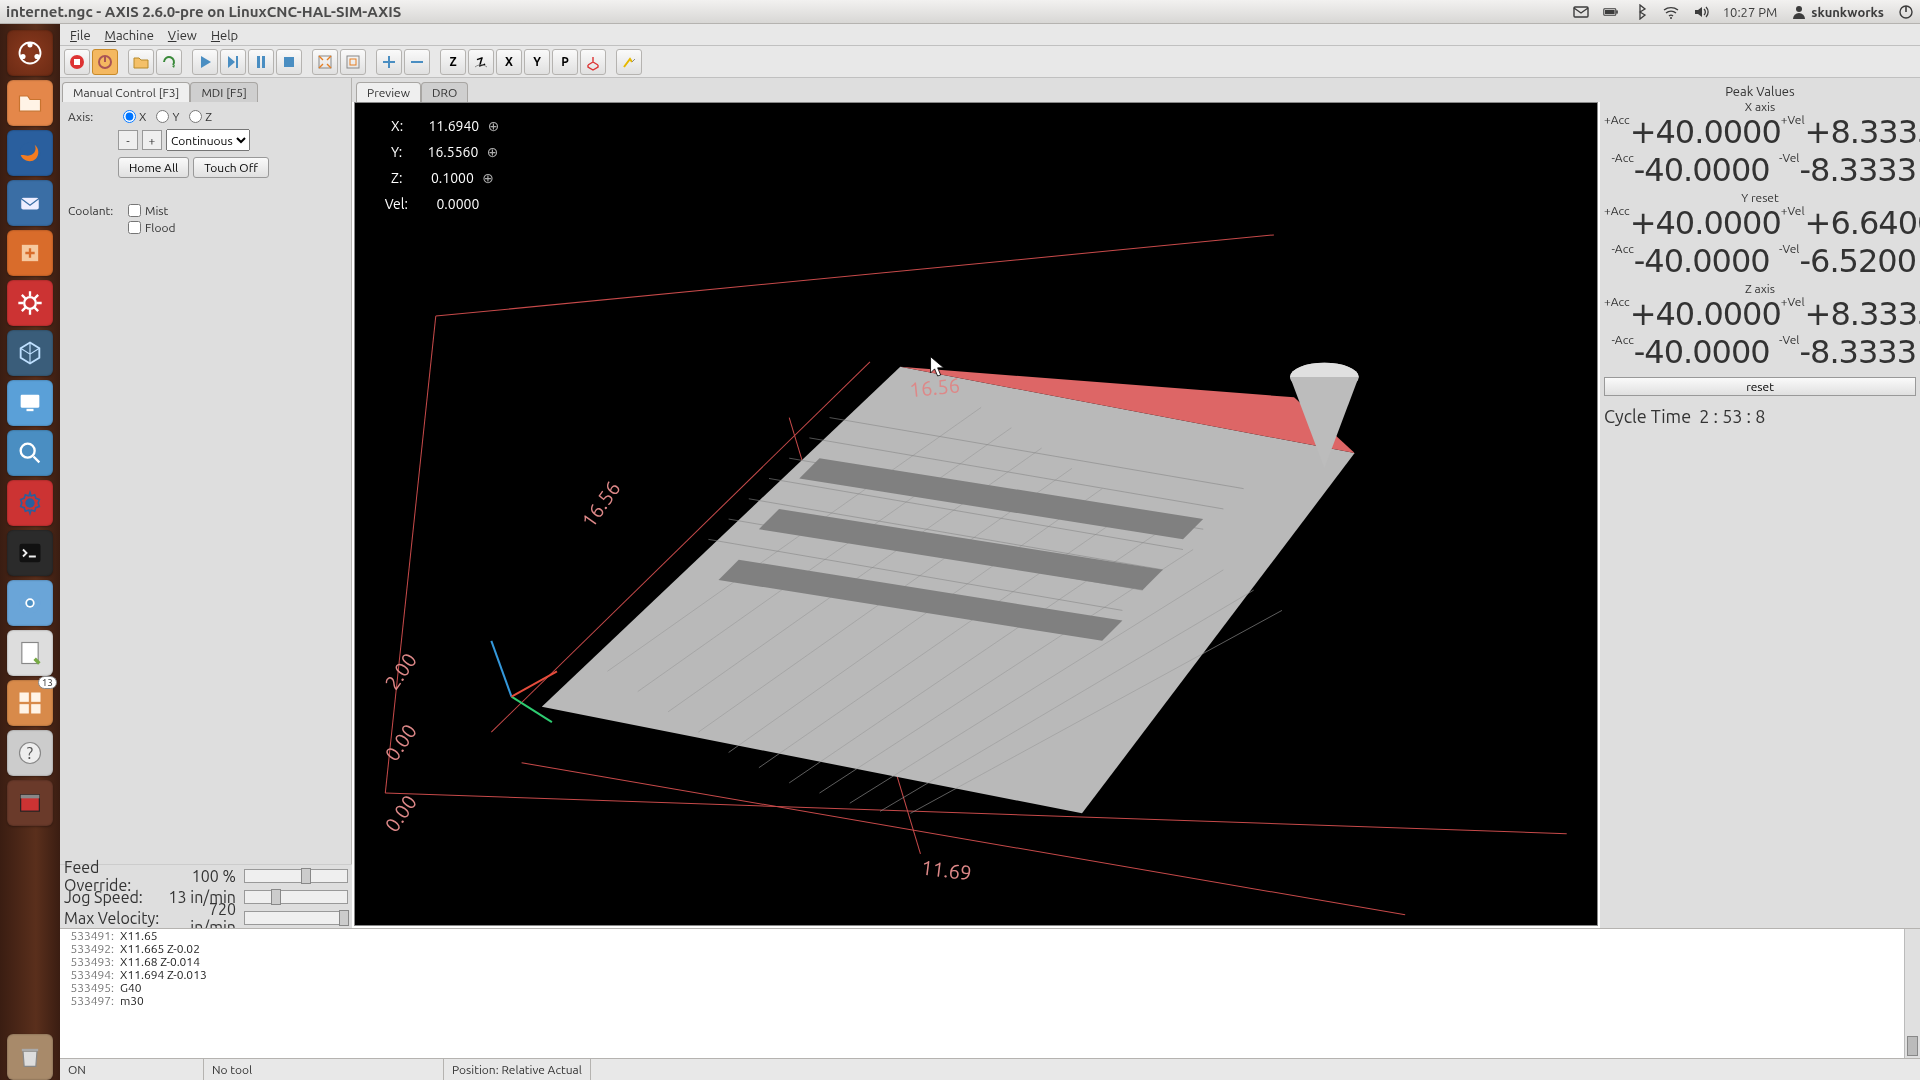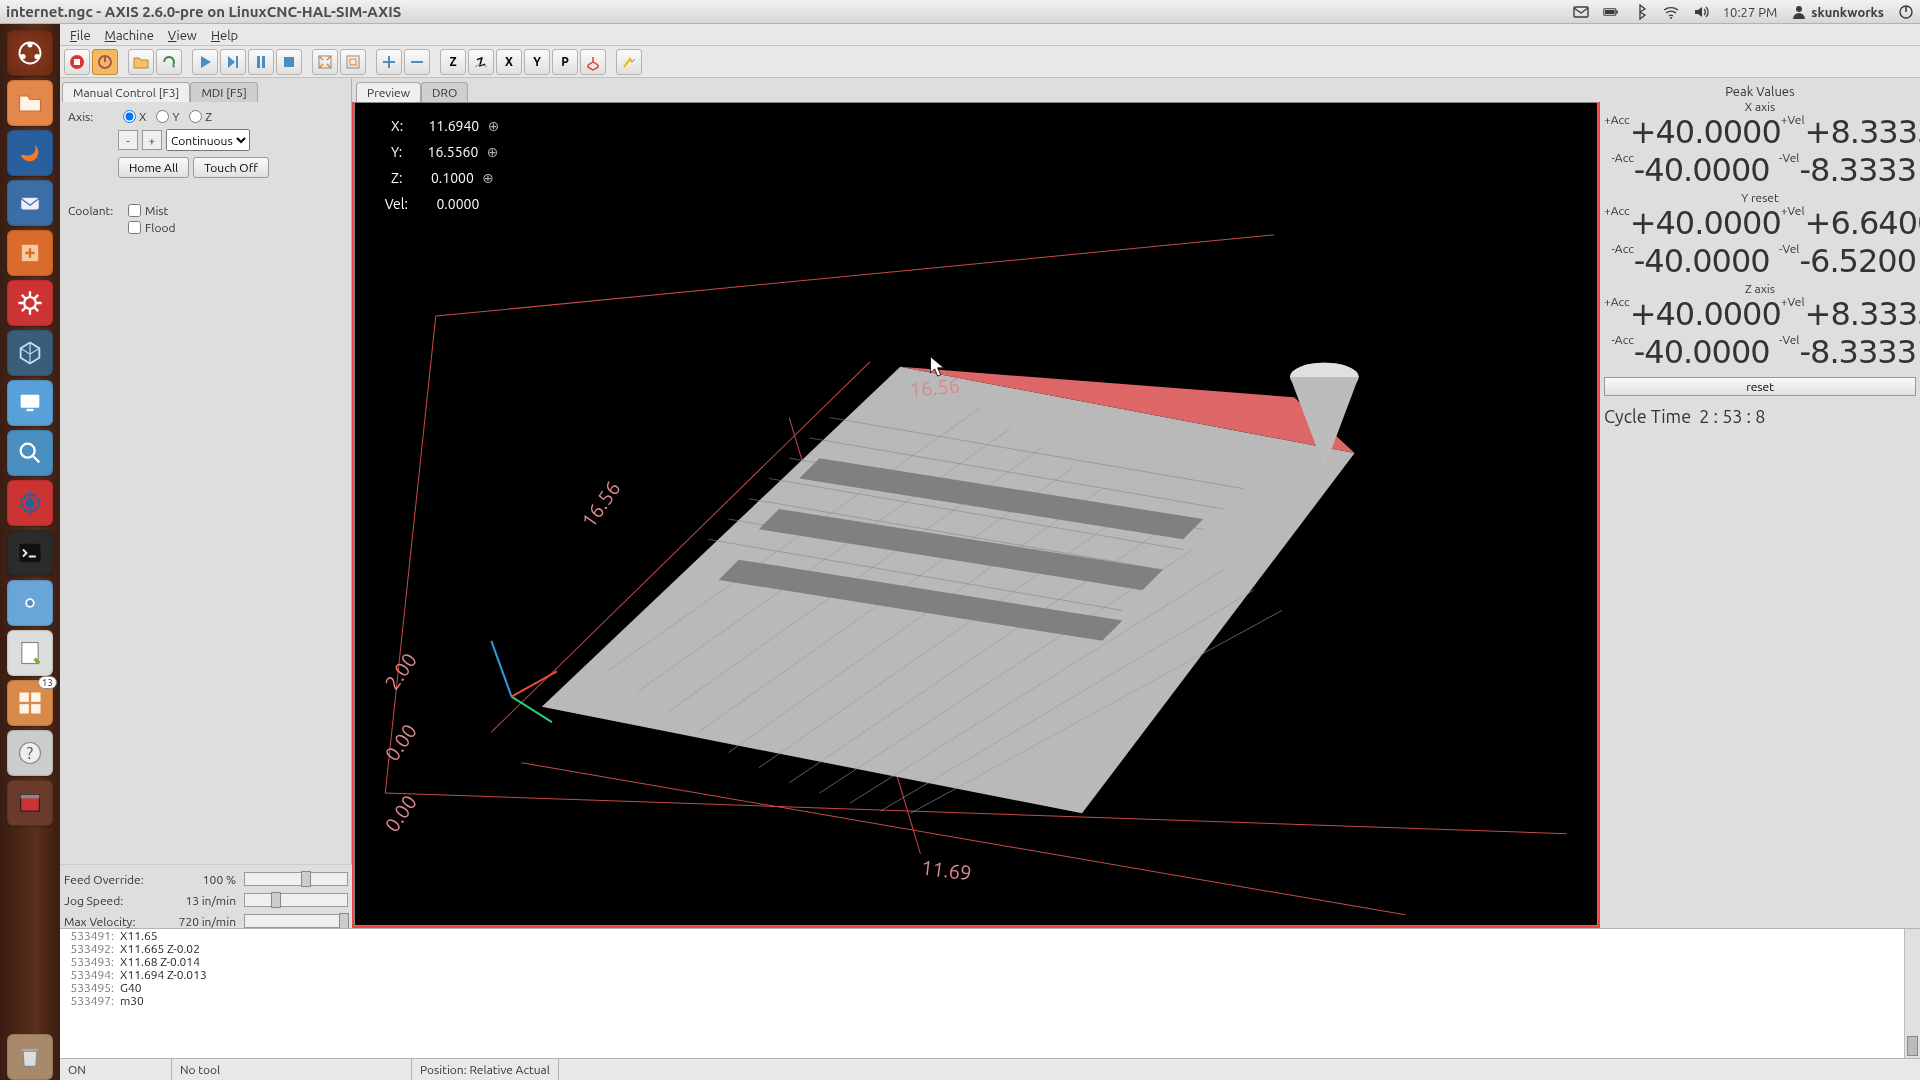--- a/index.html
+++ b/index.html
@@ -14,21 +14,21 @@
 .osbar .user { font-weight: bold; }
 .osbar svg { width: 16px; height: 16px; fill: #3c3c3c; }
 
 
 .launcher { position: absolute; left: 0; top: 24px; width: 60px; height: 1056px; background: linear-gradient(to right,#3a1d12,#5a2f1c 60%,#3a1d12); display: flex; flex-direction: column; align-items: center; padding-top: 6px; gap: 4px; }
 .launcher .tile { width: 46px; height: 46px; border-radius: 6px; display: flex; align-items: center; justify-content: center; box-shadow: inset 0 0 2px rgba(0,0,0,.4), 0 1px 2px rgba(0,0,0,.3); }
 .launcher .sep { flex: 1; }
 .launcher svg { width: 28px; height: 28px; }
 
 
-.app { position: absolute; left: 60px; top: 24px; width: 1860px; height: 1056px; display: flex; flex-direction: column; background: #ef4444; }
+.app { position: absolute; left: 60px; top: 24px; width: 1860px; height: 1056px; display: flex; flex-direction: column; background: #ffffff; }
 
 
 .menubar { height: 22px; background: #e8e8e8; display: flex; align-items: center; padding-left: 4px; border-bottom: 1px solid #c0c0c0; gap: 2px; }
 .menubar span { padding: 2px 6px; font-size: 13px; }
 .menubar span u { text-decoration: underline; }
 
 
 .toolbar { height: 32px; background: #e8e8e8; display: flex; align-items: center; padding-left: 4px; border-bottom: 1px solid #c0c0c0; gap: 2px; }
 .toolbar .btn { width: 26px; height: 26px; border: 1px solid #b5b3b0; background: linear-gradient(#fafafa,#e0e0e0); border-radius: 3px; display: flex; align-items: center; justify-content: center; }
 .toolbar .btn.active { background: #f4b860; border-color: #c78a2a; }
@@ -48,21 +48,21 @@
 .axisrow label { display: flex; align-items: center; gap: 3px; }
 .jogrow { display: flex; align-items: center; gap: 4px; margin-bottom: 6px; }
 .jogrow .sq { width: 20px; height: 20px; border: 1px solid #999; background: #efefef; display:flex;align-items:center;justify-content:center; }
 .jogrow select { height: 22px; font-size: 12px; }
 .btnrow { display: flex; gap: 4px; margin-bottom: 10px; }
 .btnrow button { padding: 3px 10px; font-size: 12px; border: 1px solid #999; background: linear-gradient(#fafafa,#e0e0e0); border-radius: 3px; }
 .coolrow { display:flex; gap:10px; margin-bottom:4px;}
 .coolrow .lbl { width: 50px; }
 .coolrow label { display:flex; align-items:center; gap:4px;}
 .sliders { position: absolute; bottom: 0; left: 0; width: 292px; background:#dedede; border-top:1px solid #ccc; }
-.slider { display:flex; align-items:flex-end; height:21px; padding:0 4px; font-size:12px; }
+.slider { display:flex; align-items:center; height:21px; padding:0 4px; font-size:16px; }
 .slider .lbl { width: 100px; }
 .slider .val { width: 80px; text-align: right; padding-right: 8px; }
 .slider .track { flex:1; height:14px; border:1px solid #999; background:#efefef; position:relative; }
 .slider .thumb { position:absolute; top:-2px; width:10px; height:16px; background:#ccc; border:1px solid #888; }
 
 
 .centerarea { flex:1; display:flex; flex-direction:column; }
 .viewtabs { height:24px; display:flex; align-items:flex-end; padding-left:4px; background:#dedede; }
 .viewport { flex:1; background:#000; position:relative; margin: 0 2px 2px 2px; border:1px solid #888; }
 .dro { position:absolute; top:10px; left:20px; font-family: "DejaVu Sans Mono", monospace; color:#fff; font-size:14px; line-height:26px; white-space:pre; }
@@ -85,21 +85,21 @@
 
 .gcodepane { height: 130px; background:#fff; border-top:1px solid #b5b3b0; overflow:hidden; position:relative; font-family:"DejaVu Sans Mono",monospace; font-size:12px; color:#222; }
 .gcodepane .line { display:flex; }
 .gcodepane .num { width:60px; color:#777; text-align:right; padding-right:6px; }
 .gcodepane .scroll { position:absolute; right:0; top:0; width:16px; height:100%; background:#e0e0e0; border-left:1px solid #bbb;}
 .gcodepane .scroll .th { position:absolute; left:2px; right:2px; height:20px; background:#bbb; border:1px solid #888; bottom:2px; }
 
 
 .statusbar { height:22px; background:#e8e8e8; border-top:1px solid #b5b3b0; display:flex; align-items:center; font-size:12px; }
 .statusbar .cell { padding:0 8px; border-right:1px solid #b5b3b0; height:100%; display:flex; align-items:center; }
-.statusbar .cell:first-child{ width:112px;}
+.statusbar .cell:first-child{ width:144px;}
 .statusbar .cell:nth-child(2){ width:240px;}
 </style>
 </head>
 <body>
 
 <div class="osbar">
   <span class="title">internet.ngc - AXIS 2.6.0-pre on LinuxCNC-HAL-SIM-AXIS</span>
   <span class="spacer"></span>
   <div class="tray">
     <span>

